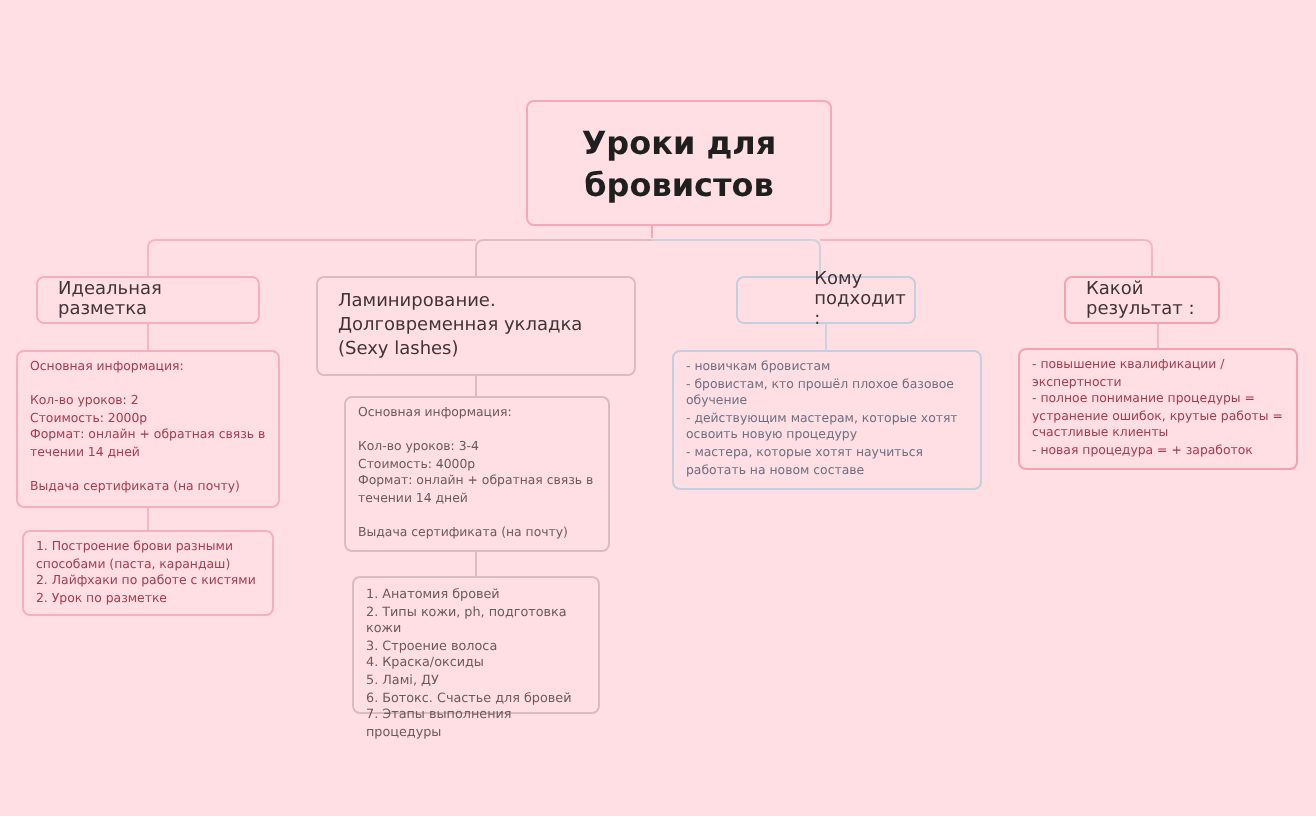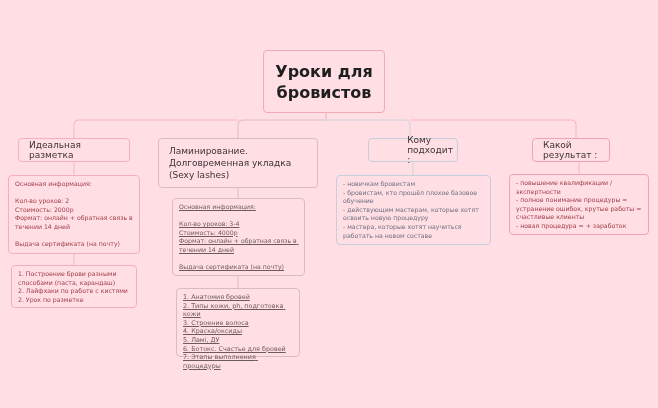--- a/index.html
+++ b/index.html
@@ -2,32 +2,32 @@
 <html><head>
 <meta charset="utf-8">
 <style>
   html, body { margin:0; padding:0; }
   body {
     width:658px; height:408px; background:#ffdfe4; position:relative; overflow:hidden;
     font-family:"DejaVu Sans", sans-serif; color:#4a3a3e;
   }
   .node { position:absolute; box-sizing:border-box; border-radius:4px; background:#ffdfe4; }
   .root {
-    left:263px; top:50px; width:122px; height:63px;
+    left:263px; top:50px; width:153px; height:63px;
     border:1.5px solid #f4a9b8; display:flex; align-items:center; justify-content:center;
     text-align:center; font-weight:bold; font-size:16px; line-height:21px; color:#1f1f1f;
   }
   .topic { font-size:9px; color:#3e3336; display:flex; align-items:center; padding:0 10px;justify-content:center; }
   .pink-b { border:1.5px solid #f6afbc; }
   .grey-b { border:1.5px solid #d9bcc2; }
   .blue-b { border:1.5px solid #c5cedf; }
   .red-b  { border:1.5px solid #f3a2af; }
   .detail { font-size:6.2px; line-height:8.6px; padding:4px 6px; white-space:pre-wrap; }
   .red-text { color:#a23e4d; }
-  .grey-text { color:#6d5a5e;text-decoration:underline; }
+  .grey-text { color:#6d5a5e; }
   .blue-text { color:#6f6f82; }
   svg.lines { position:absolute; left:0; top:0; }
 </style>
 </head>
 <body>
 
 <svg class="lines" width="658" height="408">
 
   <line x1="326" y1="113" x2="326" y2="119" stroke="#f2a9b6" stroke-width="1"></line>
 

